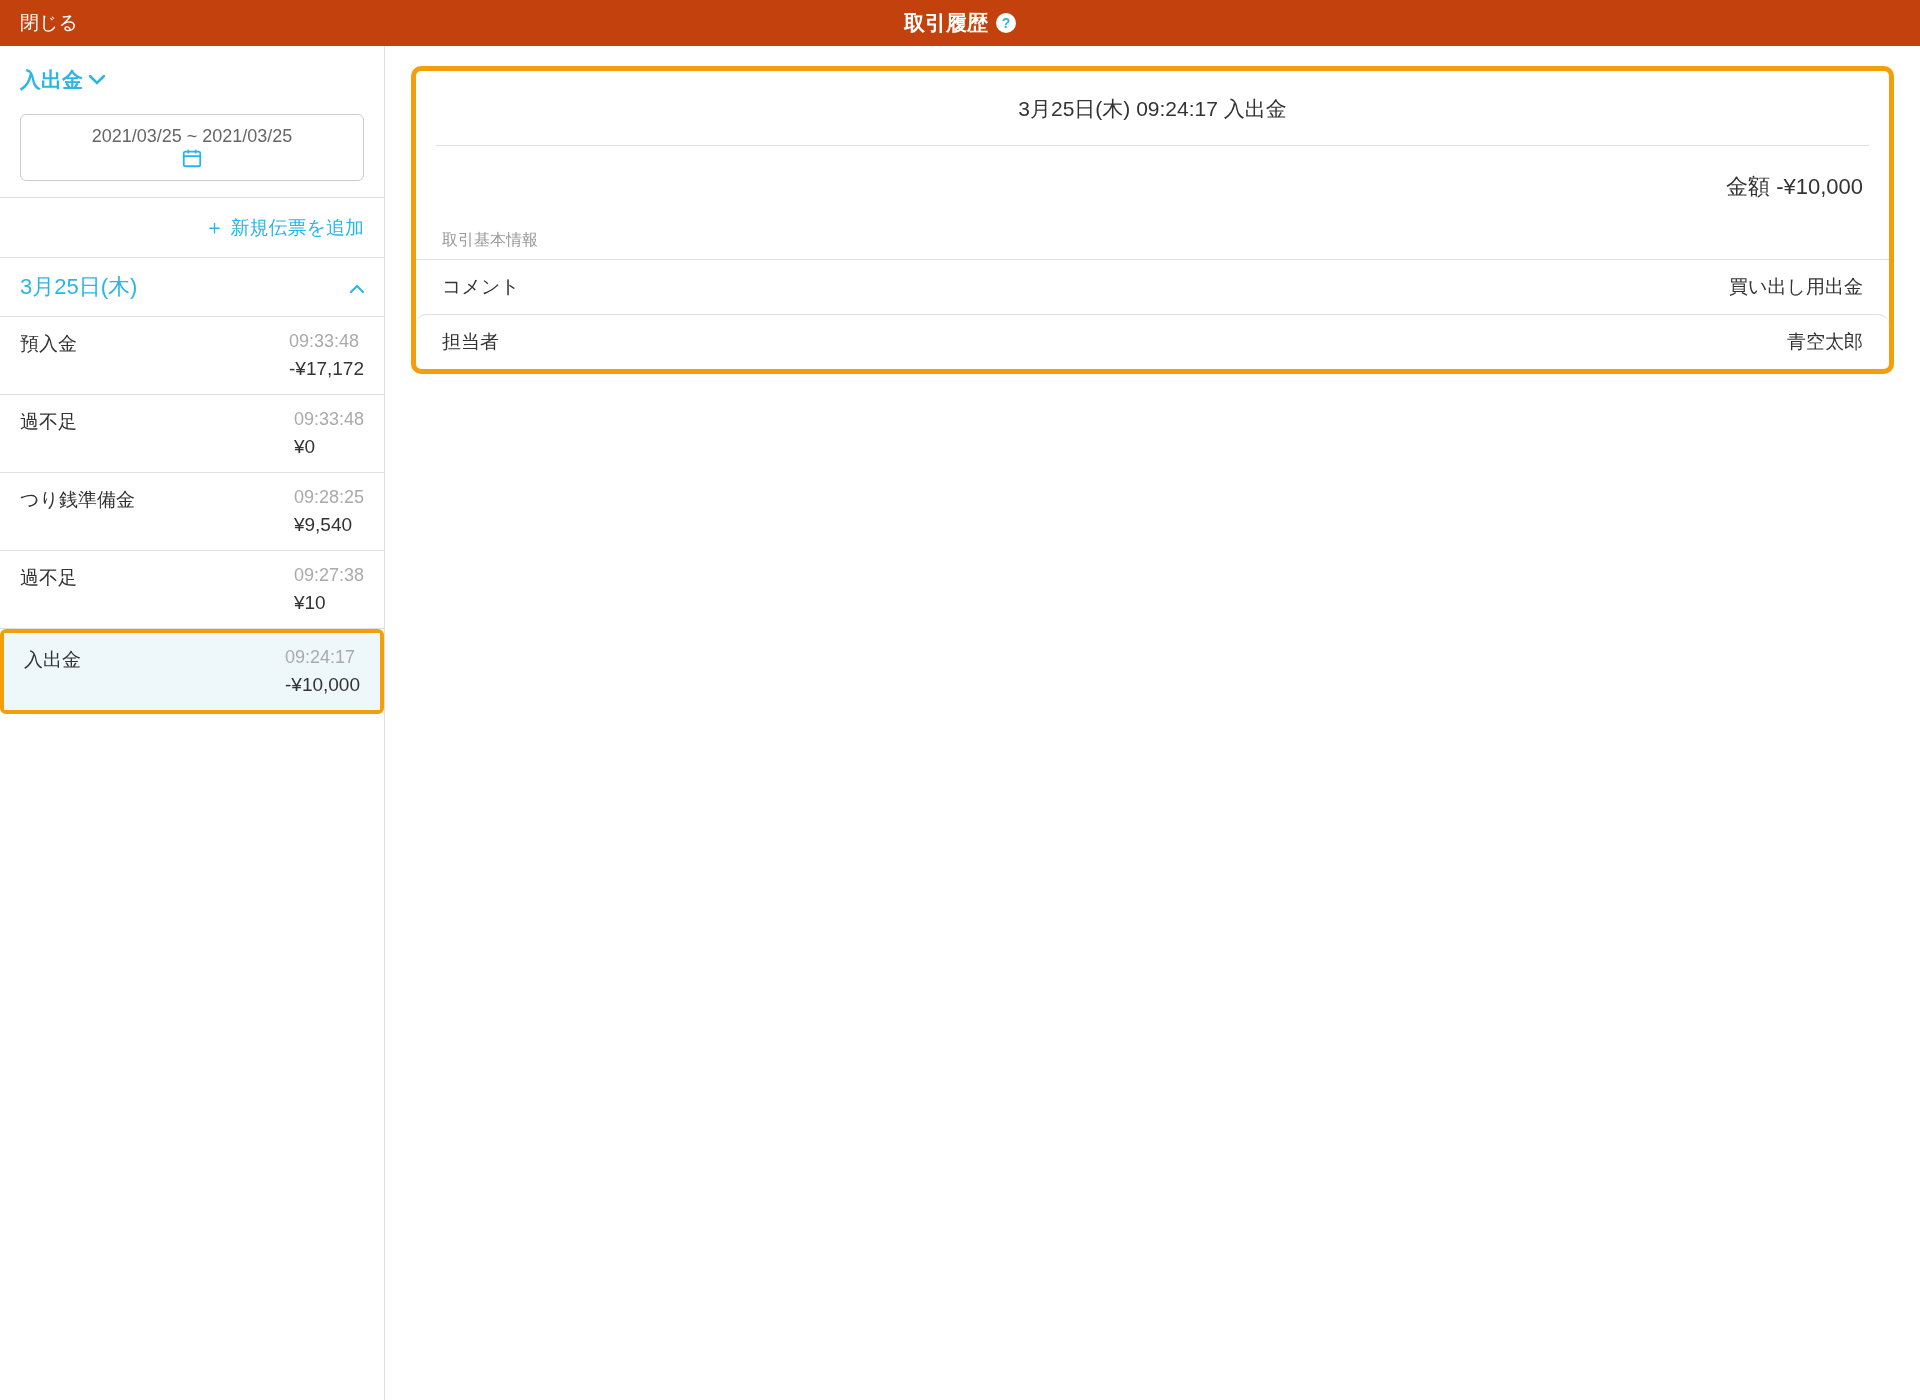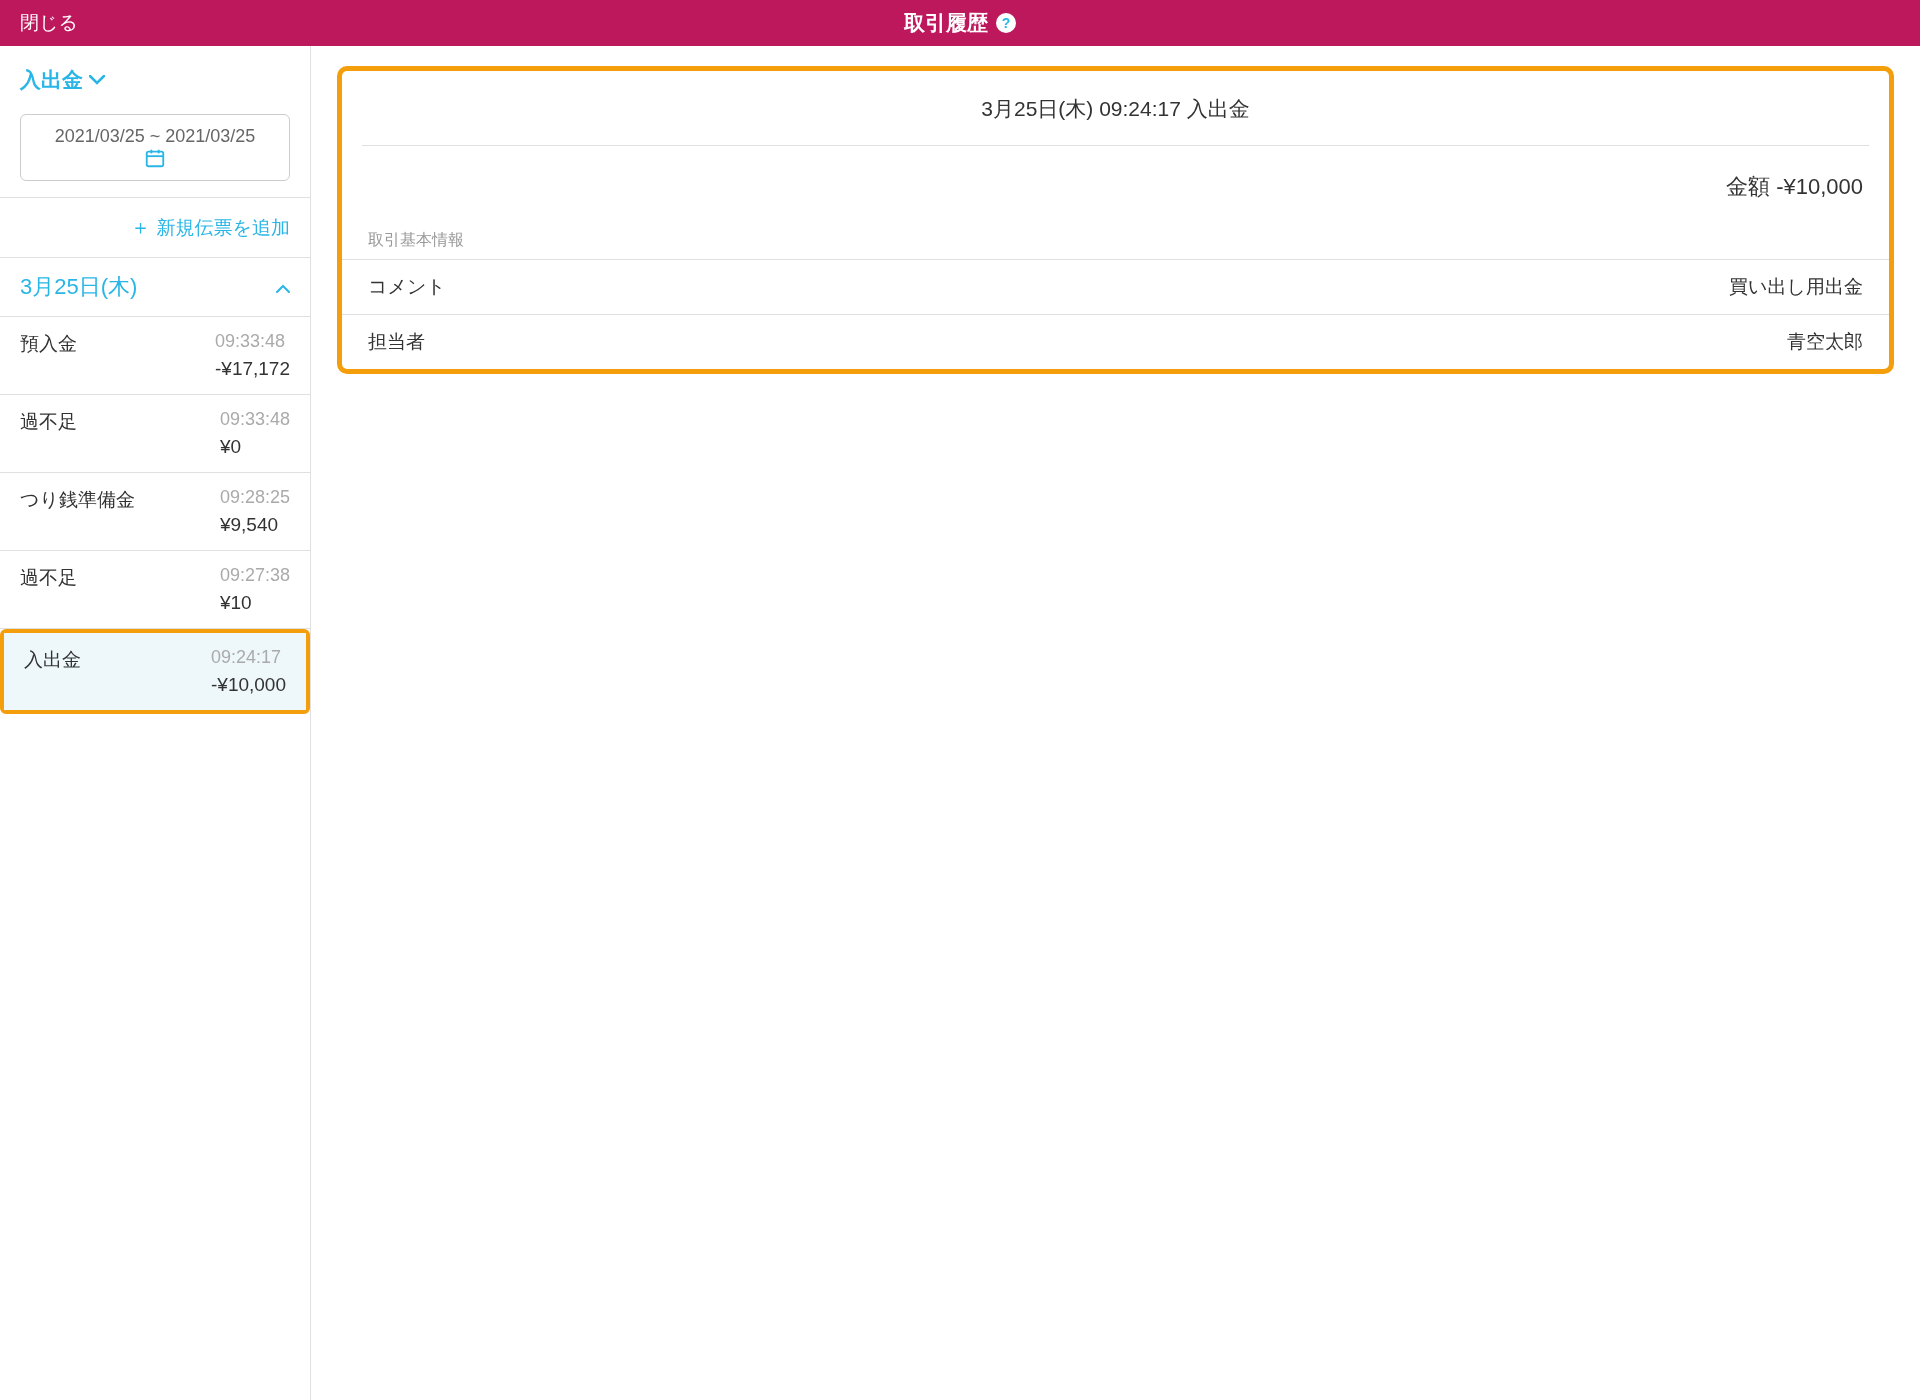--- a/index.html
+++ b/index.html
@@ -2,21 +2,21 @@
 <html><head>
   <meta charset="utf-8">
   <style>
     * { margin: 0; padding: 0; box-sizing: border-box; }
     body {
       font-family: -apple-system, BlinkMacSystemFont, "Hiragino Sans", "Hiragino Kaku Gothic ProN", sans-serif;
       background: #fff;
       color: #333;
     }
     .header {
-      background: #be185d;
+      background: #c2410c;
       color: #fff;
       height: 46px;
       display: flex;
       align-items: center;
       position: relative;
       padding: 0 20px;
     }
     .close-btn {
       font-size: 19px;
       font-weight: 400;
@@ -42,21 +42,21 @@
       align-items: center;
       justify-content: center;
       font-size: 14px;
       font-weight: 700;
     }
     .container {
       display: flex;
       height: calc(100vh - 46px);
     }
     .sidebar {
-      width: 311px;
+      width: 385px;
       border-right: 1px solid #e0e0e0;
       background: #fff;
     }
     .filter-section {
       padding: 20px 20px 16px 20px;
     }
     .filter-dropdown {
       color: #29b6e6;
       font-size: 21px;
       font-weight: 700;
@@ -287,19 +287,19 @@
       <div class="amount-row">
         <span>金額</span>
         <span> </span>
         <span>-¥10,000</span>
       </div>
       <div class="section-label">取引基本情報</div>
       <div class="info-row">
         <span class="info-label">コメント</span>
         <span class="info-value">買い出し用出金</span>
       </div>
-      <div class="info-row" style="border-bottom:none;">
+      <div class="info-row" style="border-bottom:none;border-radius:11px;">
         <span class="info-label">担当者</span>
         <span class="info-value">青空太郎</span>
       </div>
     </div>
   </div>
 </div>
 
 </body></html>

